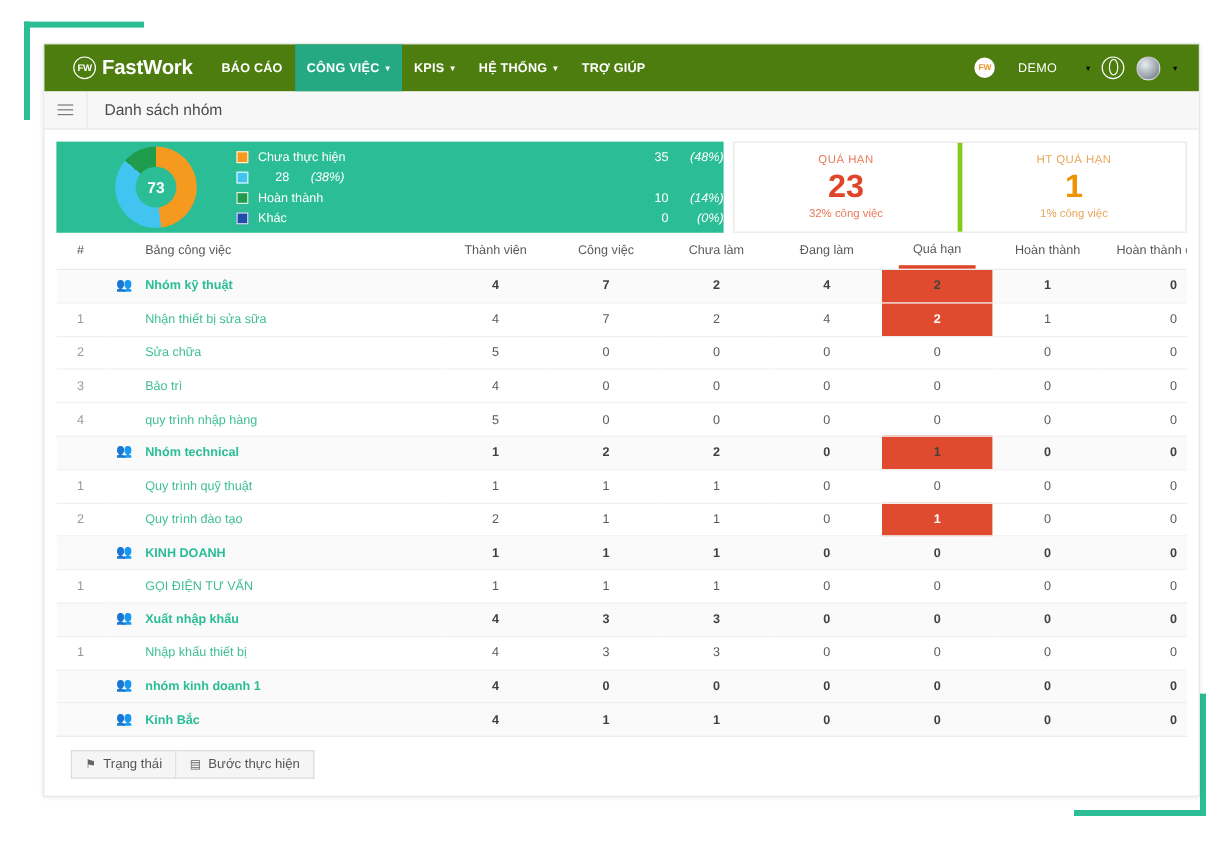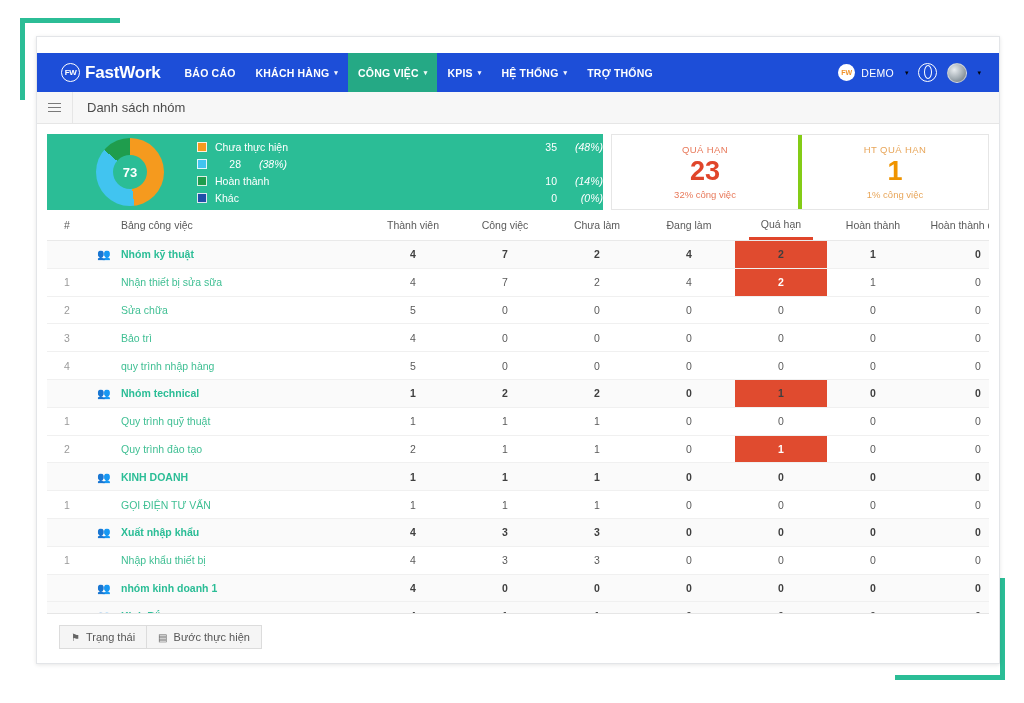--- a/index.html
+++ b/index.html
@@ -23,44 +23,44 @@
     left: 36px; top: 36px;
     width: 964px; height: 628px;
     background: #fff;
     border: 1px solid #e3e5e8;
     box-shadow: 0 1px 4px rgba(0,0,0,.10);
     display: flex; flex-direction: column;
   }
 
   
   #navbar {
-    height: 39px; background: #1d4ed8;
+    height: 39px; background: #4d7c0f;
     display: flex; align-items: center;
-    flex-shrink: 0; position: relative; margin-top: 16px;
+    flex-shrink: 0; position: relative;
   }
   .brand { display: flex; align-items: center; padding: 0 14px 0 24px; }
   .brand-mark {
     width: 19px; height: 19px; border-radius: 50%;
     border: 1.6px solid #fff; color: #fff;
     font-size: 8px; font-weight: bold; letter-spacing: -.4px;
     display: flex; align-items: center; justify-content: center;
     margin-right: 5px;
   }
   .brand-name { color: #fff; font-size: 17px; font-weight: bold; letter-spacing: -.2px; }
   .nav-items { display: flex; align-items: center; height: 39px; }
   .nav-item {
     color: #fff; font-size: 10.5px; font-weight: bold;
     padding: 0 10px; height: 39px;
     display: flex; align-items: center; cursor: pointer;
     white-space: nowrap; letter-spacing: .2px;
   }
   .nav-item.active { background: #25a985; }
   .caret { margin-left: 5px; font-size: 7px; opacity: .95; }
   .nav-right { margin-left: auto; display: flex; align-items: center; padding-right: 18px; gap: 10px; }
-  .demo-badge { display: flex; align-items: center; gap: 6px; cursor: pointer; }
+  .demo-badge { display: flex; align-items: center; gap: 19px; cursor: pointer; }
   .demo-mark {
     width: 17px; height: 17px; border-radius: 50%; background: #fff;
     color: #f0932b; font-size: 7px; font-weight: bold;
     display: flex; align-items: center; justify-content: center;
   }
   .demo-text { color: #fff; font-size: 10.5px; letter-spacing: .3px; }
   .globe-ico {
     width: 19px; height: 19px; border-radius: 50%;
     border: 1.8px solid #fff; position: relative; cursor: pointer;
   }
@@ -190,38 +190,34 @@
 
   <div id="navbar">
     <div class="brand">
       <div class="brand-mark">FW</div>
       <div class="brand-name">FastWork</div>
     </div>
     <div class="nav-items" id="nav-items">
         <div class="nav-item">
           <span>BÁO CÁO</span>
         </div>
-        <div class="nav-item">
-          <span>KHÁCH HÀNG</span>
-          <span class="caret">▾</span>
-        </div>
         <div class="nav-item active">
           <span>CÔNG VIỆC</span>
           <span class="caret">▾</span>
         </div>
         <div class="nav-item">
           <span>KPIS</span>
           <span class="caret">▾</span>
         </div>
         <div class="nav-item">
           <span>HỆ THỐNG</span>
           <span class="caret">▾</span>
         </div>
         <div class="nav-item">
-          <span>TRỢ THỐNG</span>
+          <span>TRỢ GIÚP</span>
         </div>
       </div>
     <div class="nav-right">
       <div class="demo-badge">
         <div class="demo-mark">FW</div>
         <span class="demo-text">DEMO</span>
         <span class="caret">▾</span>
       </div>
       <div class="globe-ico"></div>
       <div class="avatar-wrap">

